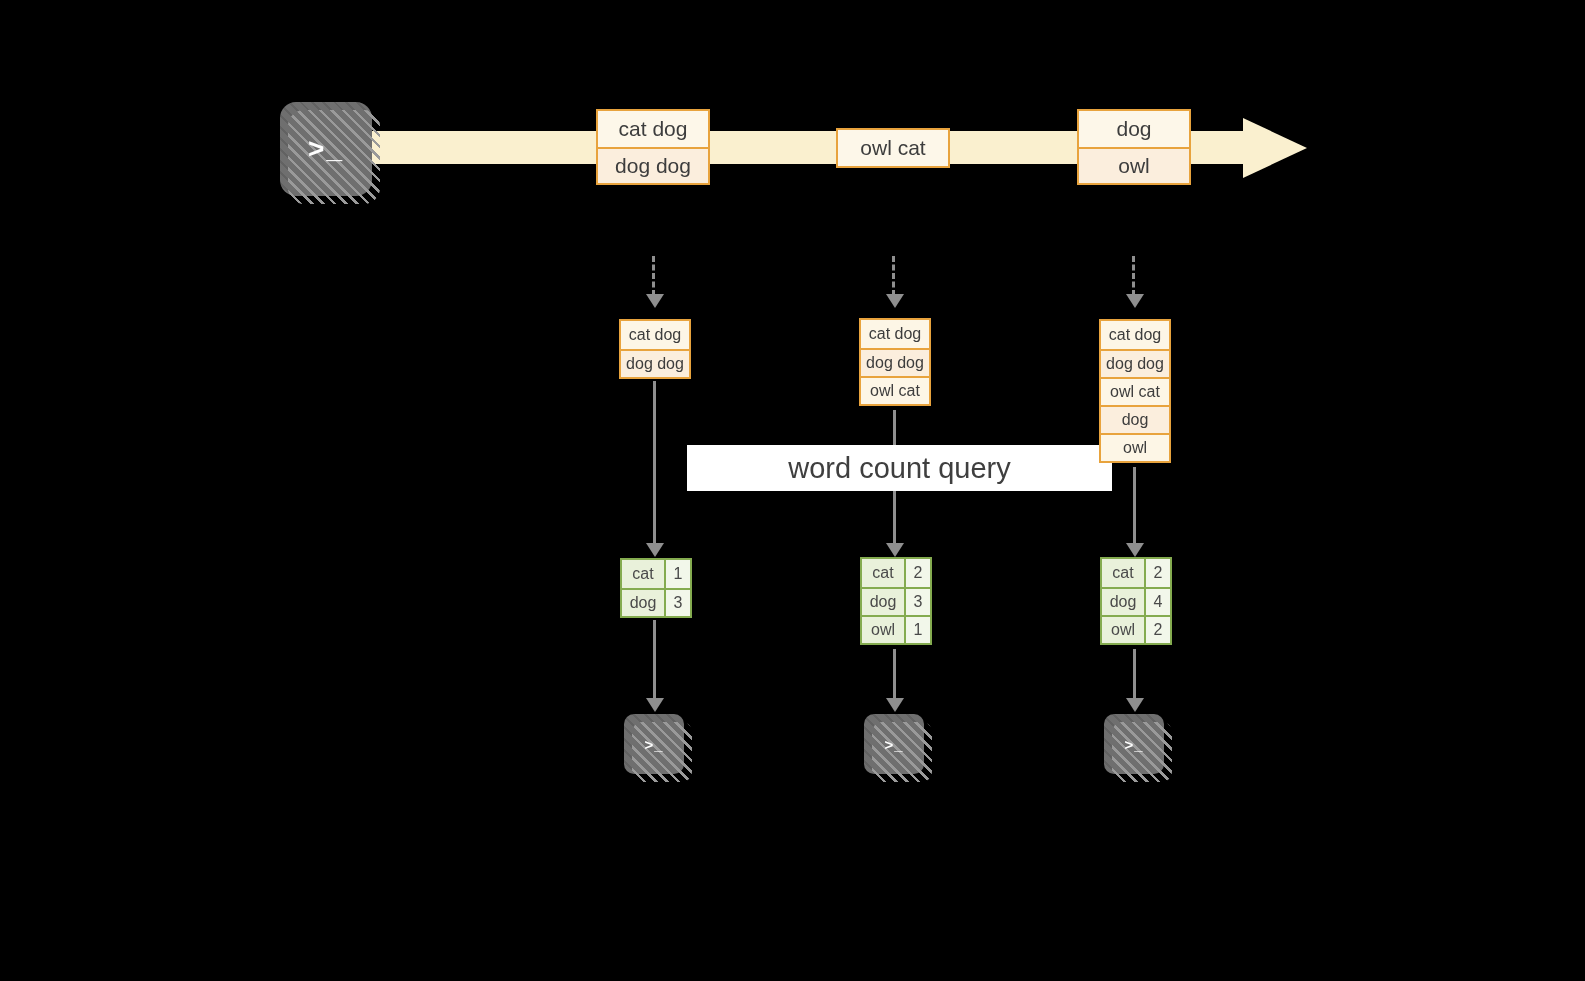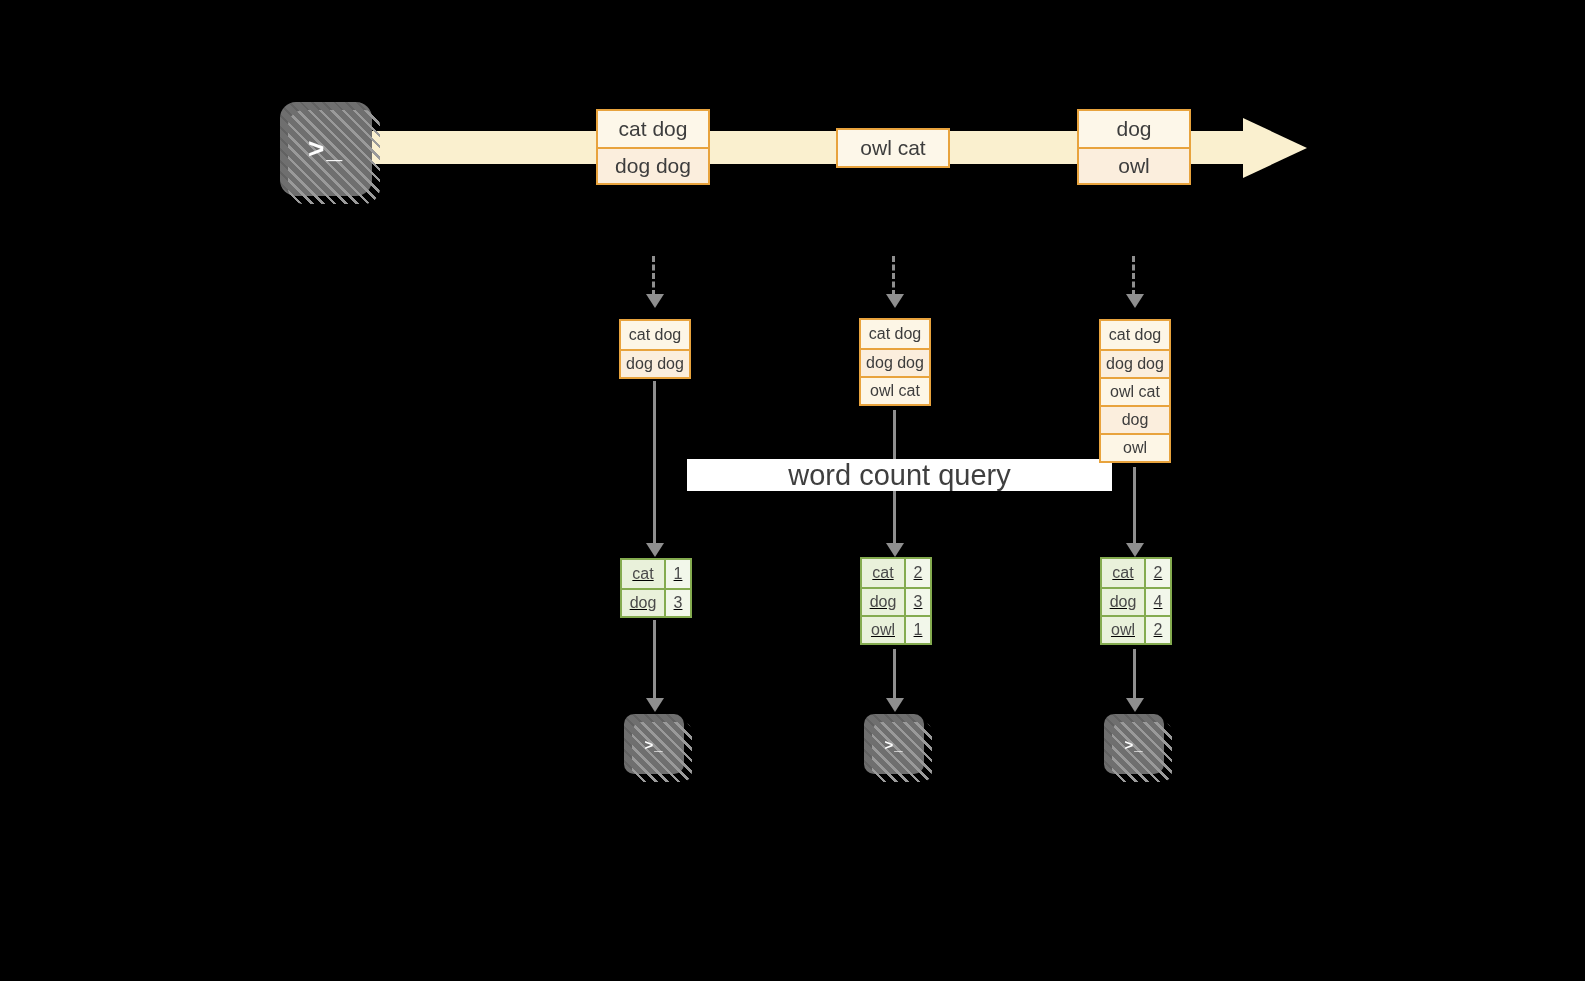--- a/index.html
+++ b/index.html
@@ -63,21 +63,21 @@
   }
 
   
   .query-band {
     position: absolute; background: #ffffff; z-index: 5;
     display: flex; align-items: center; justify-content: center;
   }
   .query-band .qlabel { font-size: 29px; color: #3f3f3f; }
 
   
-  .gtable { position: absolute; border: 2px solid #84ab4f; z-index: 6; width: 72px; text-decoration: underline; }
+  .gtable { position: absolute; border: 2px solid #84ab4f; z-index: 6; width: 72px; }
   .gtable .grow { display: flex; height: 28px; }
   .gtable .grow + .grow { border-top: 2px solid #84ab4f; }
   .gtable .gword {
     flex: 0 0 42px; display: flex; align-items: center; justify-content: center;
     font-size: 16px; color: #4a4a4a; background: #e9f1da;
   }
   .gtable .gcount {
     flex: 1; border-left: 2px solid #84ab4f;
     display: flex; align-items: center; justify-content: center;
     font-size: 16px; color: #4a4a4a; background: #f2f7ea;
@@ -128,21 +128,21 @@
   </div>
 
   <div class="otable" style="left:1099px; top:319px;">
     <div class="tcell">cat dog</div>
     <div class="tcell">dog dog</div>
     <div class="tcell">owl cat</div>
     <div class="tcell">dog</div>
     <div class="tcell">owl</div>
   </div>
 
-  <div class="query-band" style="left:687px; top:459px; width:425px; height:32px;">
+  <div class="query-band" style="left:687px; top:445px; width:425px; height:46px;">
     <span class="qlabel">word count query</span>
   </div>
 
   <div class="solid-line" style="left:653px; top:381px; height:162px;"></div>
   <div class="arrow-head-down" style="left:646px; top:543px;"></div>
 
   <div class="solid-line" style="left:893px; top:410px; height:133px;"></div>
   <div class="arrow-head-down" style="left:886px; top:543px;"></div>
 
   <div class="solid-line" style="left:1133px; top:467px; height:76px;"></div>

